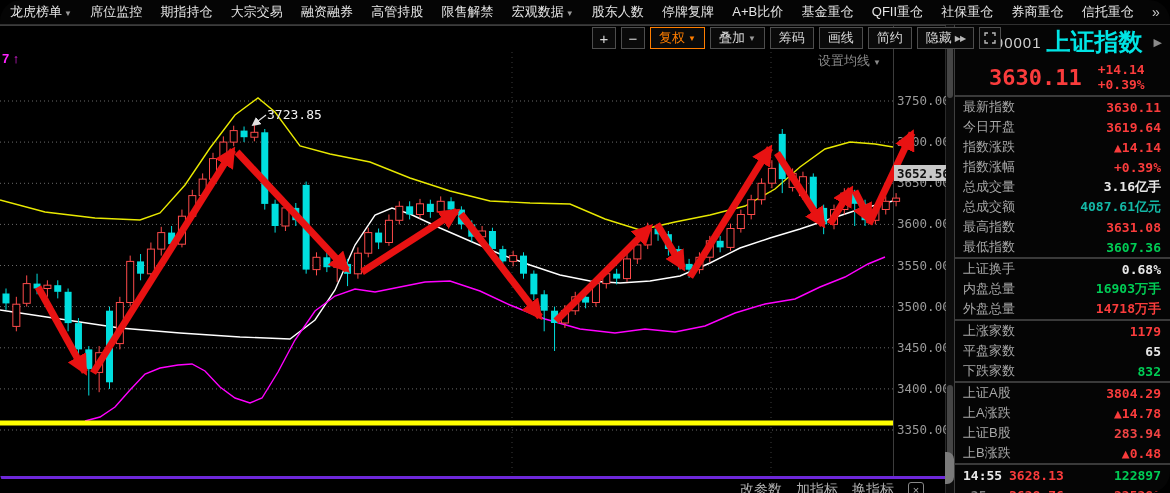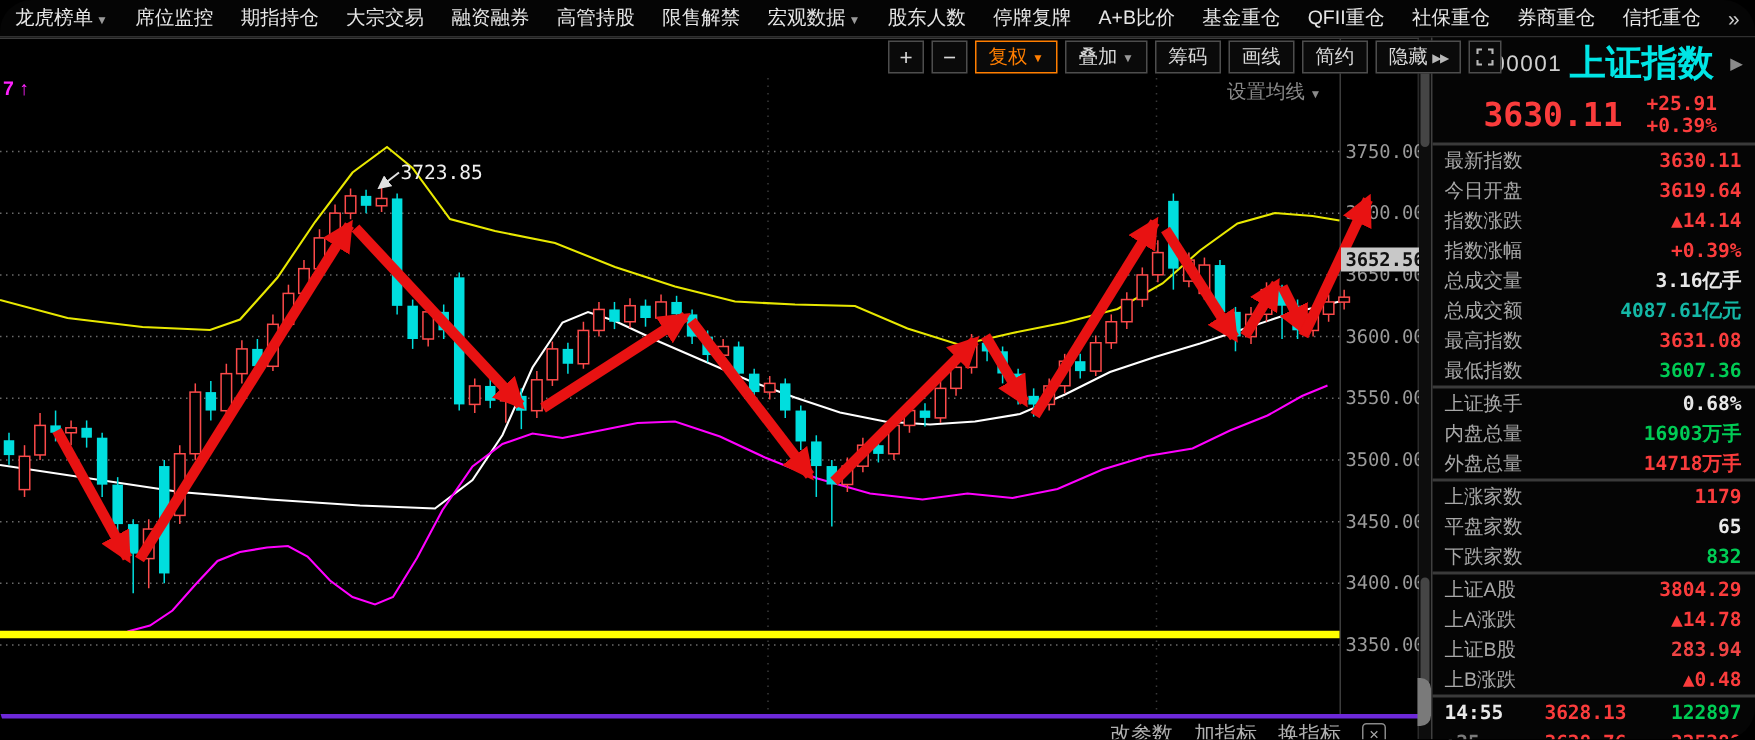--- a/index.html
+++ b/index.html
@@ -45,21 +45,21 @@
   #price-row{height:36px;display:flex;align-items:center;padding:0 8px;border-bottom:2px solid #3a3a3a;}
   #last-price{color:#fa3c3c;font-size:22px;font-weight:bold;font-family:"DejaVu Sans Mono",monospace;margin-left:26px;}
   #chg-block{margin-left:16px;display:flex;flex-direction:column;line-height:15px;}
   #chg-block span{color:#fa3c3c;font-size:13px;font-weight:bold;font-family:"DejaVu Sans Mono",monospace;}
   .stat-group{border-bottom:2px solid #3a3a3a;}
   .stat-row{height:20px;display:flex;align-items:center;justify-content:space-between;padding:0 9px 0 8px;}
   .stat-label{color:#a8a8a8;font-size:13px;}
   .stat-value{font-size:13px;font-weight:bold;font-family:"DejaVu Sans Mono",monospace;}
   .tick-row{height:20px;display:flex;align-items:center;padding:0 9px 0 8px;}
   .tick-time{width:46px;font-size:13px;font-weight:bold;font-family:"DejaVu Sans Mono",monospace;}
-  .tick-price{flex:1;text-align:center;font-size:13px;font-weight:bold;font-family:"DejaVu Sans Mono",monospace;}
+  .tick-price{flex:1;font-size:13px;font-weight:bold;font-family:"DejaVu Sans Mono",monospace;}
   .tick-vol{width:56px;text-align:right;font-size:13px;font-weight:bold;font-family:"DejaVu Sans Mono",monospace;}
   #kline-chart{position:absolute;left:0;top:25px;width:947px;height:468px;}
   svg text{font-family:"DejaVu Sans Mono",monospace;}
 </style>
 </head>
 <body>
 
 <div id="app">
 
   <div id="menu-bar">
@@ -370,21 +370,21 @@
   <div id="panel">
     <div id="panel-header">
       <span class="nav-arrow">◀</span>
       <span id="stock-code">000001</span>
       <span id="stock-name">上证指数</span>
       <span class="nav-arrow">▶</span>
     </div>
     <div id="price-row">
       <span id="last-price">3630.11</span>
       <span id="chg-block">
-        <span>+25.91</span>
+        <span>+14.14</span>
         <span>+0.39%</span>
       </span>
     </div>
     <div id="stats">
         <div class="stat-group">
           <div class="stat-row">
             <span class="stat-label">最新指数</span>
             <span class="stat-value" style="color: rgb(250, 60, 60);">3630.11</span>
           </div>
           <div class="stat-row">

